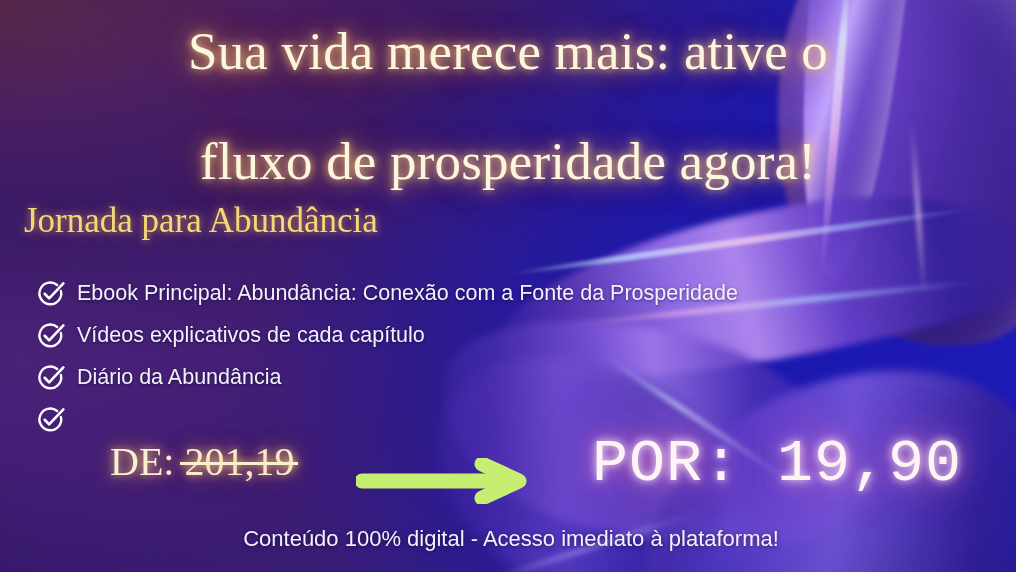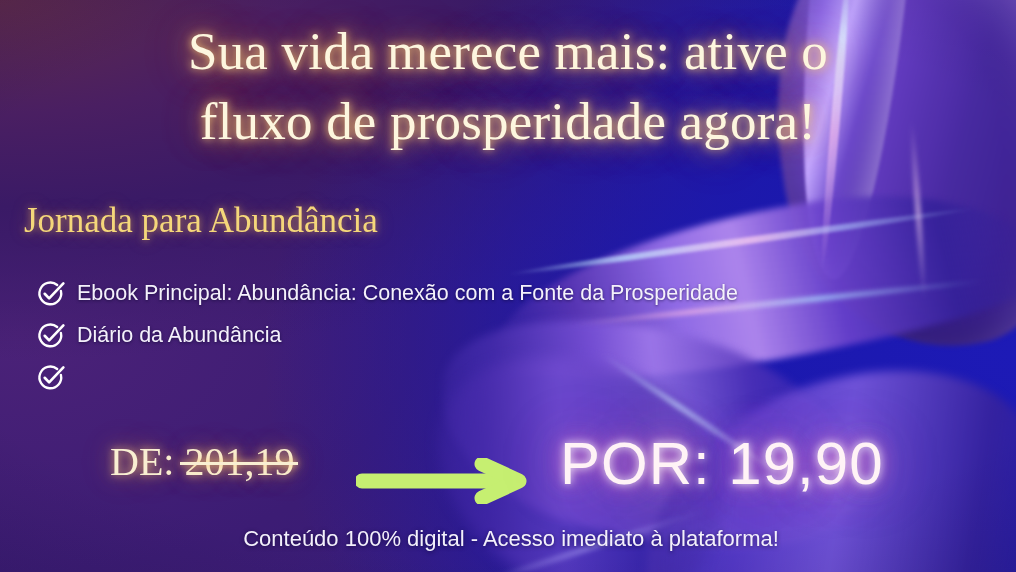--- a/index.html
+++ b/index.html
@@ -106,21 +106,21 @@
 
   .headline{
     position:absolute;top:16px;left:0;right:0;
     text-align:center;
     font-family:"Liberation Serif","DejaVu Serif",serif;
     font-size:53px;line-height:1.33;
     color:#fdf6de;
     letter-spacing:.2px;
     text-shadow:0 0 9px rgba(255,208,120,.95),0 0 22px rgba(255,176,70,.75),0 0 42px rgba(255,150,50,.45),0 0 70px rgba(255,140,40,.25);
   }
-  .headline .l2{display:block;}
+  .headline .l2{display:block;margin-top:40px;}
 
   .subtitle{
     position:absolute;top:203px;left:24px;
     font-family:"Liberation Serif","DejaVu Serif",serif;
     font-size:35px;line-height:1;
     color:#f5d77a;
     text-shadow:0 0 7px rgba(255,196,86,.6),0 0 18px rgba(240,170,60,.35);
   }
 
   .features{position:absolute;top:272px;left:36px;}
@@ -149,22 +149,22 @@
   .price-old .struck{position:relative;}
   .price-old .struck::after{
     content:"";position:absolute;left:-4px;right:-4px;top:52%;height:3px;
     background:#f9efd2;
     box-shadow:0 0 7px rgba(255,205,120,.9),0 0 16px rgba(255,170,60,.55);
   }
 
   .arrow{position:absolute;left:356px;top:20px;width:180px;height:46px;}
 
   .price-new{
-    position:absolute;left:560px;top:-4px;
-    font-family:Liberation Sans, sans-serif;
+    position:absolute;left:592px;top:-4px;
+    font-family:Liberation Mono, monospace;
     font-weight:300;
     font-size:60px;line-height:1;
     letter-spacing:1px;
     color:#fff3f6;
     text-shadow:0 0 8px rgba(255,255,255,.9),0 0 20px rgba(255,150,200,.8),0 0 40px rgba(235,100,180,.55),0 0 66px rgba(200,80,200,.35);
   }
 
   .footer{
     position:absolute;top:526px;left:0;right:0;
     text-align:center;
@@ -207,20 +207,27 @@
     <div class="features">
 
       <div class="feature">
         <svg class="check-icon" viewBox="0 0 32 32">
           <path d="M27.5 13.2a12 12 0 1 1-4.1-6.6" fill="none" stroke="#ffffff" stroke-width="2.6" stroke-linecap="round"></path>
           <path d="M9.6 16.3l4.9 5.1L30.2 4.9" fill="none" stroke="#ffffff" stroke-width="2.9" stroke-linecap="round" stroke-linejoin="round"></path>
         </svg>
         <span class="feature-label">Ebook Principal: Abundância: Conexão com a Fonte da Prosperidade</span>
       </div>
 
+      <div class="feature">
+        <svg class="check-icon" viewBox="0 0 32 32">
+          <path d="M27.5 13.2a12 12 0 1 1-4.1-6.6" fill="none" stroke="#ffffff" stroke-width="2.6" stroke-linecap="round"></path>
+          <path d="M9.6 16.3l4.9 5.1L30.2 4.9" fill="none" stroke="#ffffff" stroke-width="2.9" stroke-linecap="round" stroke-linejoin="round"></path>
+        </svg>
+        <span class="feature-label">Vídeos explicativos de cada capítulo</span>
+      </div>
 
       <div class="feature">
         <svg class="check-icon" viewBox="0 0 32 32">
           <path d="M27.5 13.2a12 12 0 1 1-4.1-6.6" fill="none" stroke="#ffffff" stroke-width="2.6" stroke-linecap="round"></path>
           <path d="M9.6 16.3l4.9 5.1L30.2 4.9" fill="none" stroke="#ffffff" stroke-width="2.9" stroke-linecap="round" stroke-linejoin="round"></path>
         </svg>
         <span class="feature-label">Diário da Abundância</span>
       </div>
 
       <div class="feature">

